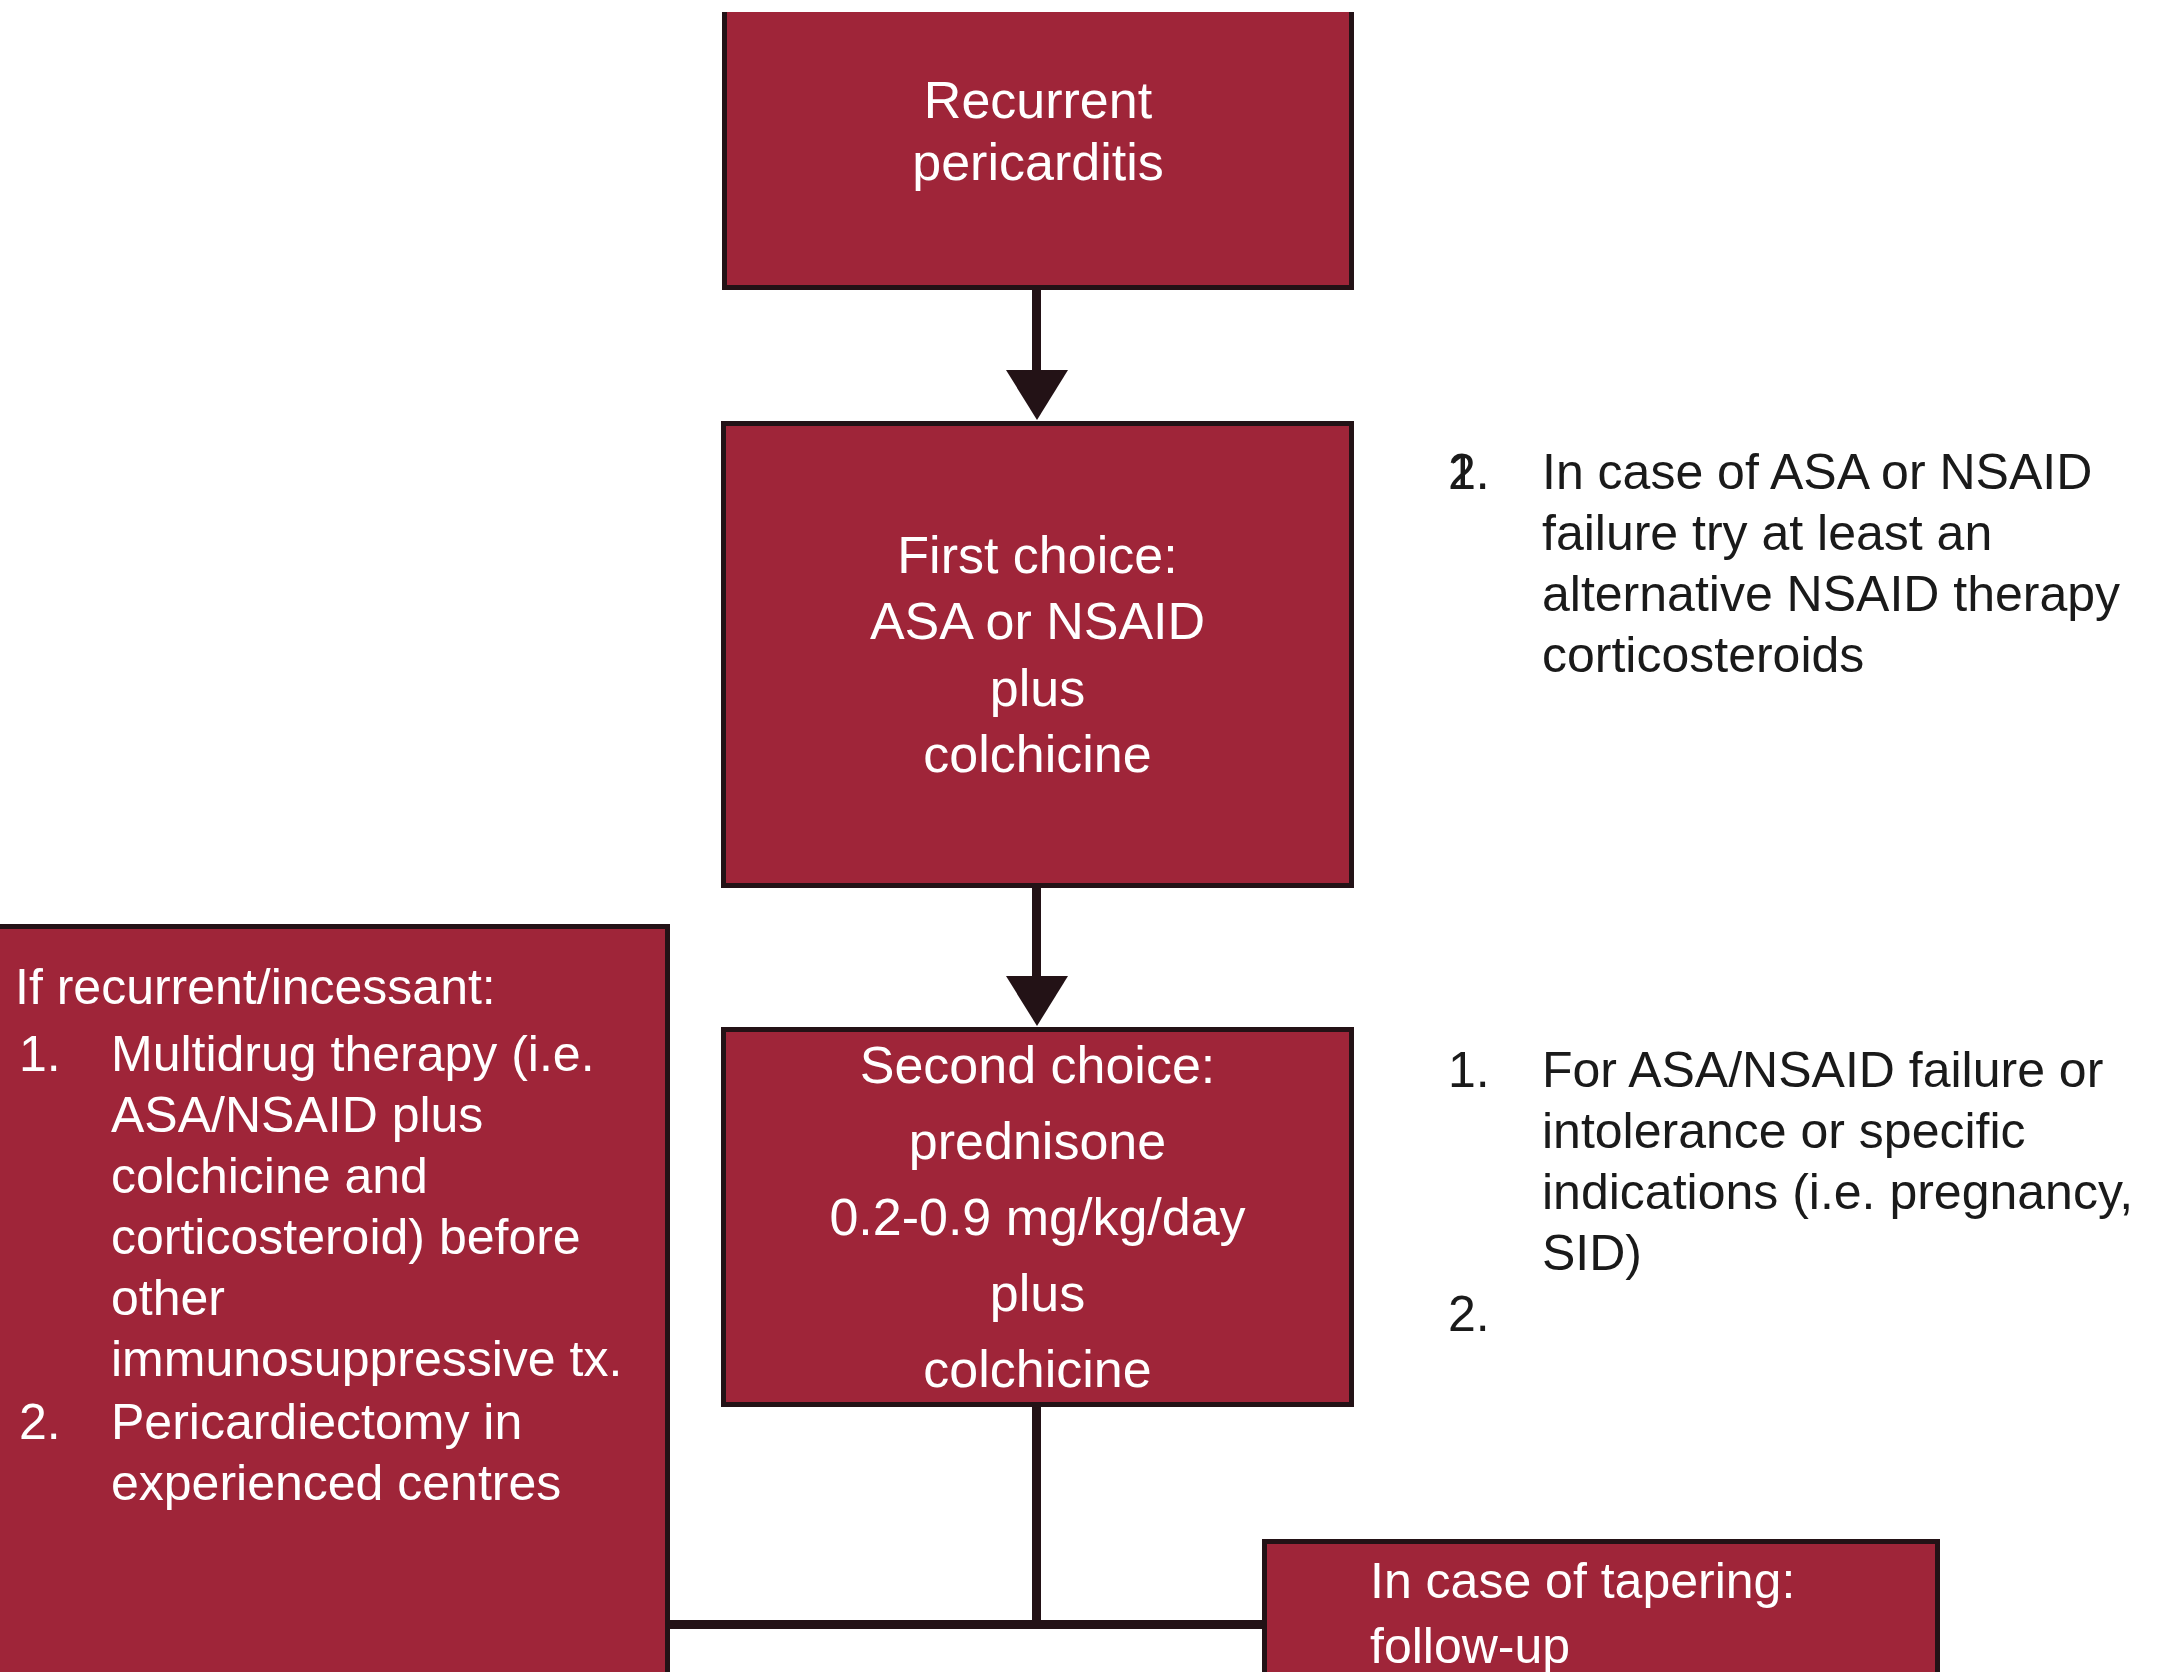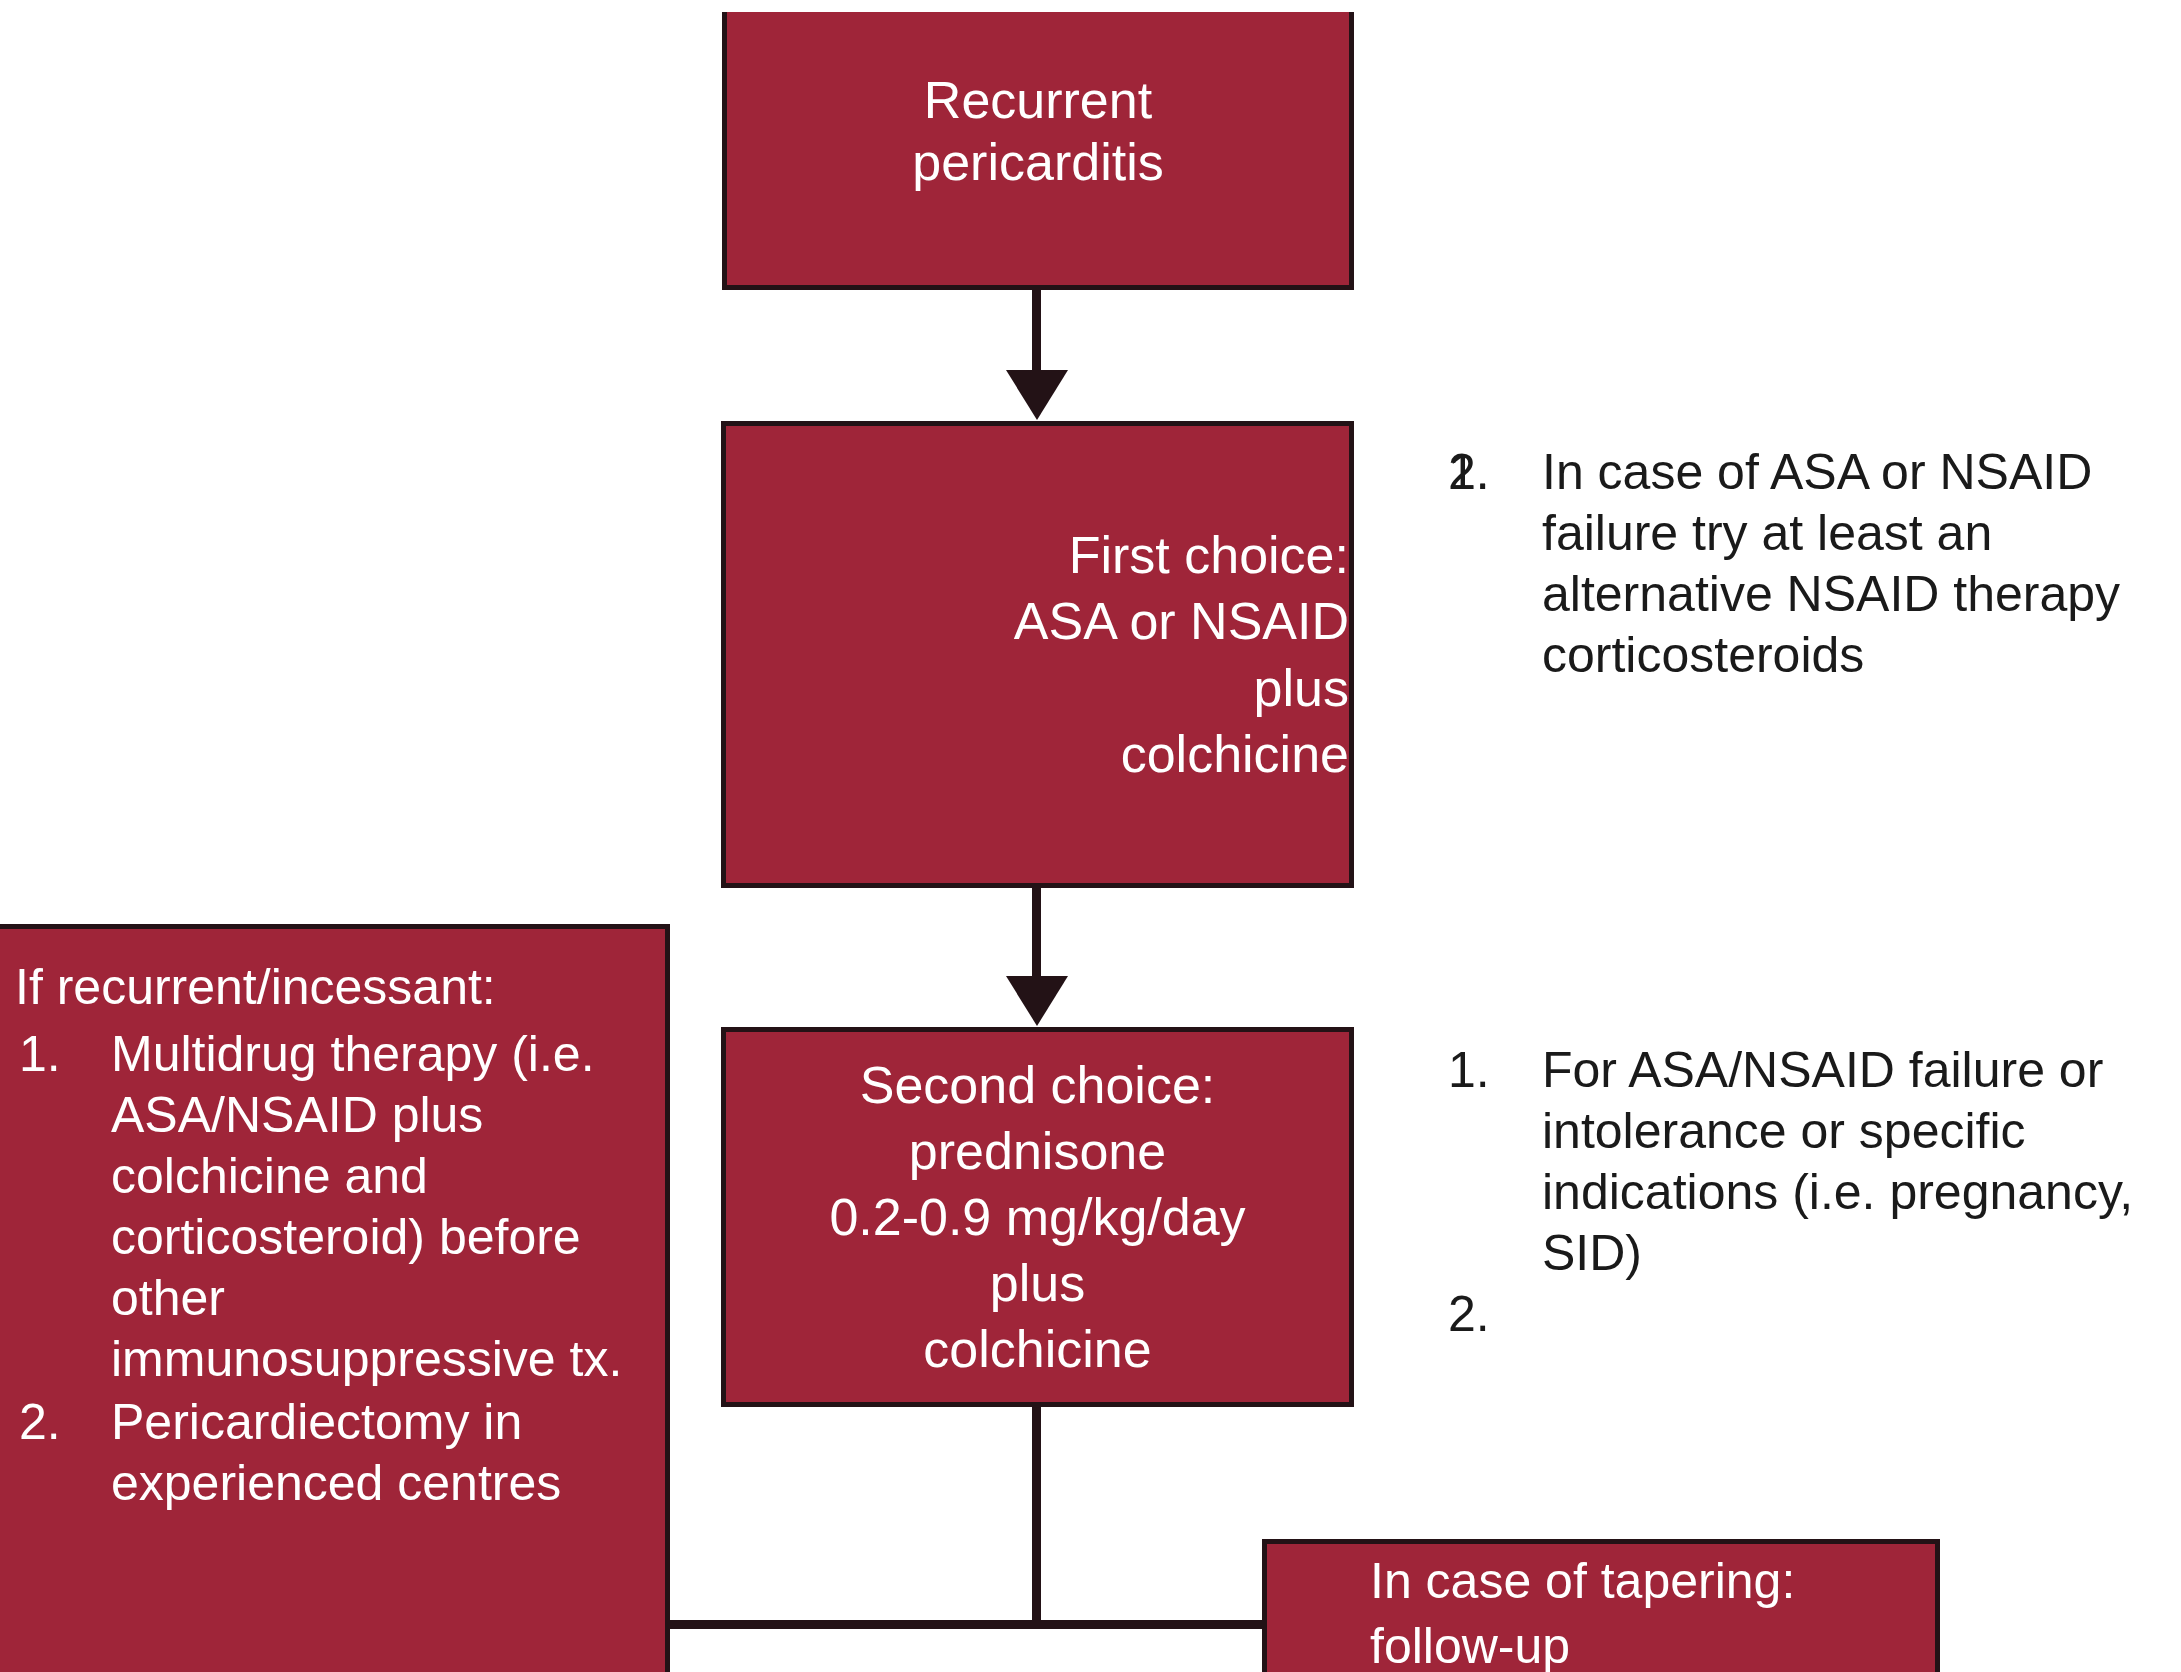--- a/index.html
+++ b/index.html
@@ -38,25 +38,25 @@
     white-space: pre;
   }
 
   
   #node-recurrent {
     left: 722px;  top: -40px;   width: 632px; height: 318px;
     font-size: 52px; line-height: 1.20;
   }
   #node-first {
     left: 721px;  top: 409px;   width: 633px; height: 467px;
-    font-size: 52px; line-height: 1.27; align-items: flex-end;
+    font-size: 52px; line-height: 1.27;
   }
   #node-second {
     left: 721px;  top: 1015px;  width: 633px; height: 380px;
-    font-size: 52px; line-height: 1.27;
+    font-size: 52px; line-height: 1.27; justify-content: space-between;
   }
   #node-followup {
     left: 1262px; top: 1527px;  width: 678px; height: 150px;
     font-size: 50px; line-height: 1.30;
     align-items: flex-start;
     padding-left: 103px;
     box-sizing: border-box;
   }
   #node-recurrentbox {
     left: -18px;  top: 912px;   width: 688px; height: 780px;

